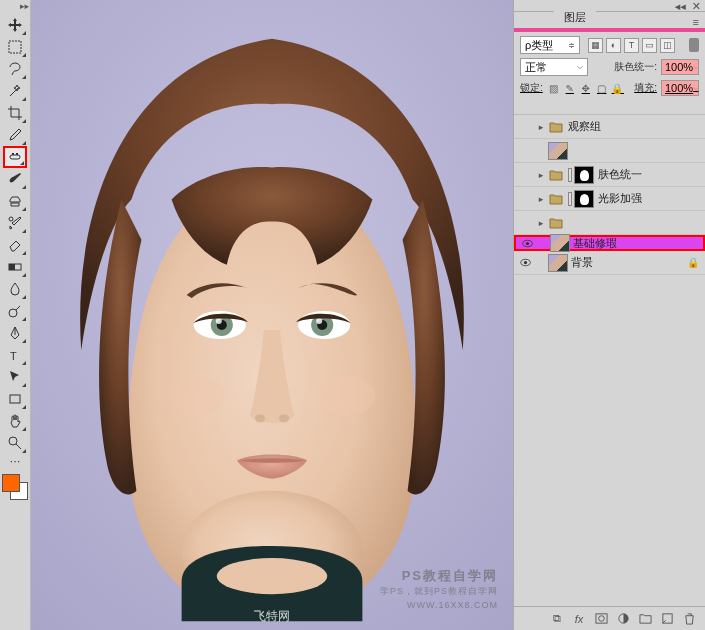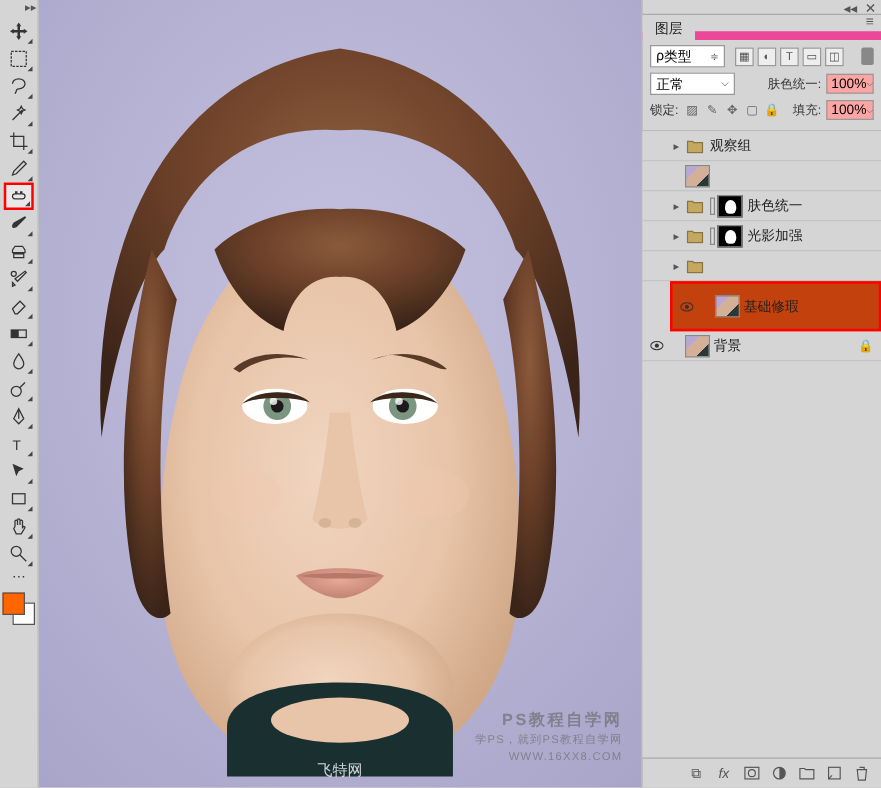--- a/index.html
+++ b/index.html
@@ -22,42 +22,42 @@
 .watermark1{position:absolute;bottom:5px;left:50%;transform:translateX(-50%);color:rgba(255,255,255,0.8);font-size:12px;}
 .watermark2{position:absolute;bottom:20px;right:15px;color:rgba(100,100,100,0.6);text-align:right;}
 .watermark2 .wm-main{font-size:13px;letter-spacing:2px;font-weight:700;}
 .watermark2 .wm-sub{font-size:9px;letter-spacing:1px;}
 .watermark2 .wm-url{font-size:9px;letter-spacing:1px;margin-top:2px;text-align:right;}
 
 .panels{width:192px;background:#d5d5d5;display:flex;flex-direction:column;border-left:1px solid #aaa;}
 .panel-top{height:11px;display:flex;justify-content:flex-end;padding-right:4px;color:#555;font-size:9px;gap:6px;}
 .panel-top span{cursor:pointer;}
 .layers-panel{flex:1;display:flex;flex-direction:column;border-top:1px solid #aaa;}
-.panel-tab{height:20px;display:flex;align-items:flex-start;border-bottom:7px solid #ec4899;}
+.panel-tab{height:20px;display:flex;align-items:flex-end;border-bottom:4px solid #ec4899;padding-left:40px;}
 .tab-label{background:#d5d5d5;padding:3px 10px;font-size:11px;color:#222;}
 .panel-menu{margin-left:auto;padding-right:6px;color:#555;cursor:pointer;}
 
 .layer-controls{padding:4px 6px;border-bottom:1px solid #bbb;}
 .lc-row{display:flex;align-items:center;gap:4px;margin-bottom:4px;}
-.lc-row:last-child{margin-bottom:4px;}
+.lc-row:last-child{margin-bottom:14px;text-decoration:underline;}
 .lc-select{flex:0 0 auto;height:18px;border:1px solid #999;background:#fff;font-size:11px;padding:0 4px;display:flex;align-items:center;cursor:pointer;}
 .lc-select.kind{width:60px;}
 .lc-select.blend{width:68px;}
 .lc-dd{margin-left:auto;color:#555;font-size:8px;}
 .lc-icons{display:flex;gap:3px;margin-left:4px;}
 .lc-icon{width:15px;height:15px;border:1px solid #999;background:#eee;display:flex;align-items:center;justify-content:center;font-size:9px;color:#555;cursor:pointer;}
 .lc-label{font-size:10px;color:#333;}
 .lc-num{width:38px;height:16px;border:1px solid #999;background:#fca5a5;font-size:10px;display:flex;align-items:center;padding:0 3px;}
 .lc-num .dd{margin-left:auto;font-size:7px;color:#555;}
 .lock-icons{display:flex;gap:2px;}
 .lock-icons span{width:14px;height:14px;display:flex;align-items:center;justify-content:center;font-size:10px;color:#666;cursor:pointer;}
 
 .layer-list{flex:1;overflow-y:auto;background:#d5d5d5;}
 .layer-row{display:flex;align-items:center;height:24px;border-bottom:1px solid #c4c4c4;padding:0 2px;}
-.layer-row.selected{background:#c2410c;border:2px solid #ff0000;height:40px;margin-left:22px;}
+.layer-row.selected{background:#d946ef;border:2px solid #ff0000;height:16px;}
 .eye{width:18px;height:18px;display:flex;align-items:center;justify-content:center;cursor:pointer;}
 .eye svg{width:13px;height:13px;}
 .expand{width:14px;display:flex;align-items:center;justify-content:center;color:#555;font-size:9px;cursor:pointer;}
 .folder-icon{width:16px;height:14px;display:flex;align-items:center;justify-content:center;margin-right:4px;}
 .folder-icon svg{width:14px;height:12px;}
 .thumb{width:20px;height:18px;border:1px solid #888;margin-right:3px;flex-shrink:0;}
 .thumb.face{background:linear-gradient(135deg,#b8a8d8 0%,#b8a8d8 30%,#d4b098 30%,#d4b098 70%,#2a3838 70%);}
 .thumb.mask{background:#000;position:relative;margin-right:4px;}
 .thumb.mask::after{content:"";position:absolute;top:3px;left:5px;width:9px;height:11px;background:#fff;border-radius:50% 50% 40% 40%;}
 .layer-name{font-size:11px;color:#222;flex:1;white-space:nowrap;overflow:hidden;}

